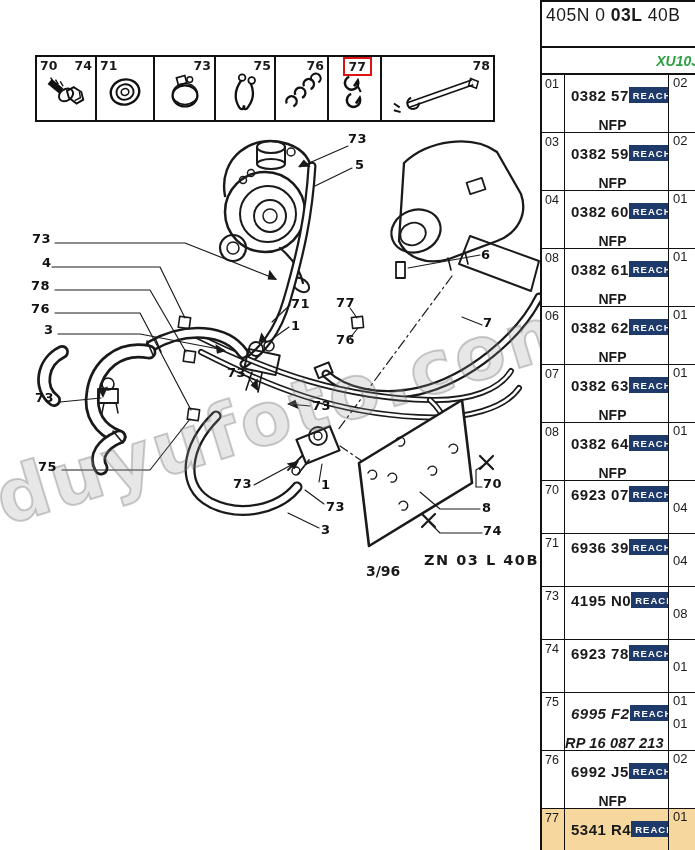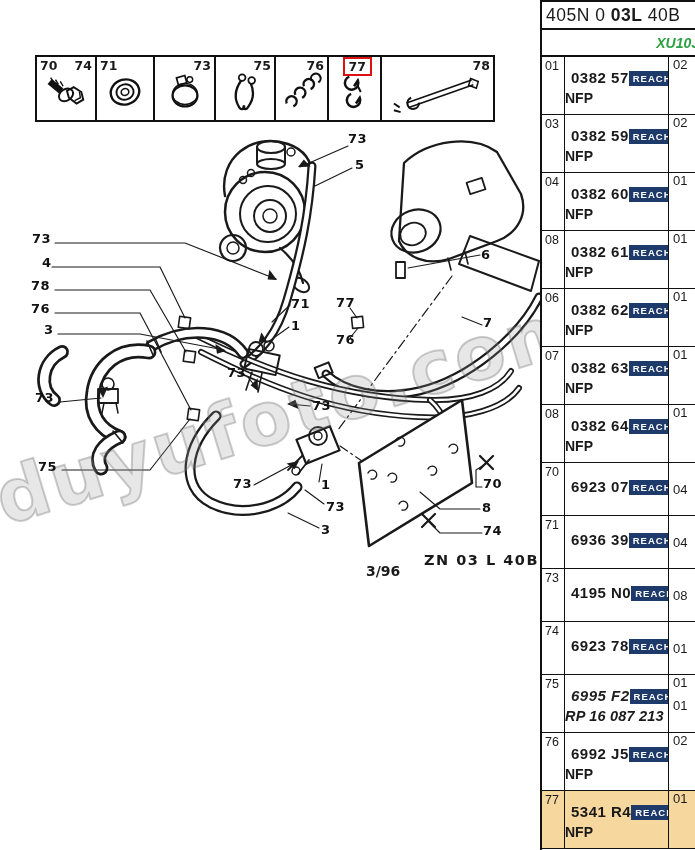--- a/index.html
+++ b/index.html
@@ -27,38 +27,38 @@
   .watermark{position:absolute;left:-30px;top:368px;width:640px;text-align:center;
     transform:rotate(-17deg);font:700 74px "DejaVu Sans",sans-serif;letter-spacing:3px;
     color:rgba(145,145,145,0.22);-webkit-text-stroke:2px rgba(110,110,110,0.35);
     pointer-events:none;white-space:nowrap}
   .callout{position:absolute;font:700 13px "DejaVu Sans",sans-serif;color:#111;letter-spacing:.5px}
   .footer-page{position:absolute;left:366px;top:563px;font:700 14px "DejaVu Sans",sans-serif}
   .footer-code{position:absolute;left:424px;top:552px;font:800 14.5px "DejaVu Sans",sans-serif;letter-spacing:1.5px}
   
   .table-pane{position:absolute;left:540px;top:0;width:155px;height:850px;background:#fff;
     border-left:2px solid #111;border-top:2px solid #111;overflow:hidden}
-  .pane-header{height:28px;border-bottom:2px solid #111;font-size:17.5px;
+  .pane-header{height:46px;border-bottom:2px solid #111;font-size:17.5px;
     padding:3px 8px 0 4px;letter-spacing:.5px;white-space:nowrap}
   .pane-header b{font-weight:800}
   .engine-row{height:27px;border-bottom:2px solid #111;color:var(--engine-green);
     font-style:italic;font-weight:600;font-size:14px;text-align:right;
     padding:5px 0 0 0;margin-right:-4px;white-space:nowrap}
   .part-row{display:flex;border-bottom:1.5px solid #111;background:#fff}
   .part-row.hl{background:var(--row-highlight)}
   .r-note{height:58px}.r-plain{height:53px}.r-extra{height:58px}
   .ref-cell{width:23px;border-right:1.5px solid #111;font-size:12.5px;padding:2px 0 0 3px}
   .main-cell{flex:1;border-right:1.5px solid #111;overflow:hidden}
-  .line1{display:flex;align-items:flex-end;margin-top:12px;padding:0 3px 0 6px}
-  .r-plain .line1{margin-top:15px}
+  .line1{display:flex;align-items:flex-start;margin-top:12px;padding:0 3px 0 6px}
+  .r-plain .line1{margin-top:5px}
   .part-no{font-weight:700;font-size:15px;letter-spacing:.5px;white-space:nowrap}
   .part-no.it{font-style:italic;font-weight:600;color:#222}
   .badge{margin-left:auto;background:var(--badge-bg);color:var(--badge-text);
     font:700 9.5px "Liberation Sans",sans-serif;letter-spacing:1px;padding:2.5px 4px 2px 4px}
-  .line2{text-align:left;padding-right:8px;margin-top:4px;font-weight:700;font-size:14px;white-space:nowrap}
+  .line2{text-align:center;padding-right:8px;margin-top:13px;font-weight:700;font-size:14px;white-space:nowrap}
   .extra{font-style:italic;font-weight:800;font-size:14.5px;letter-spacing:.2px}
   .qty-cell{width:26px;display:flex;flex-direction:column;font-size:13px;padding-left:4px}
   .qty{}.r-plain .qty{margin-top:19px}
   .qty2{margin-top:8px}
 </style>
 </head>
 <body>
 
 <div class="page">
 

